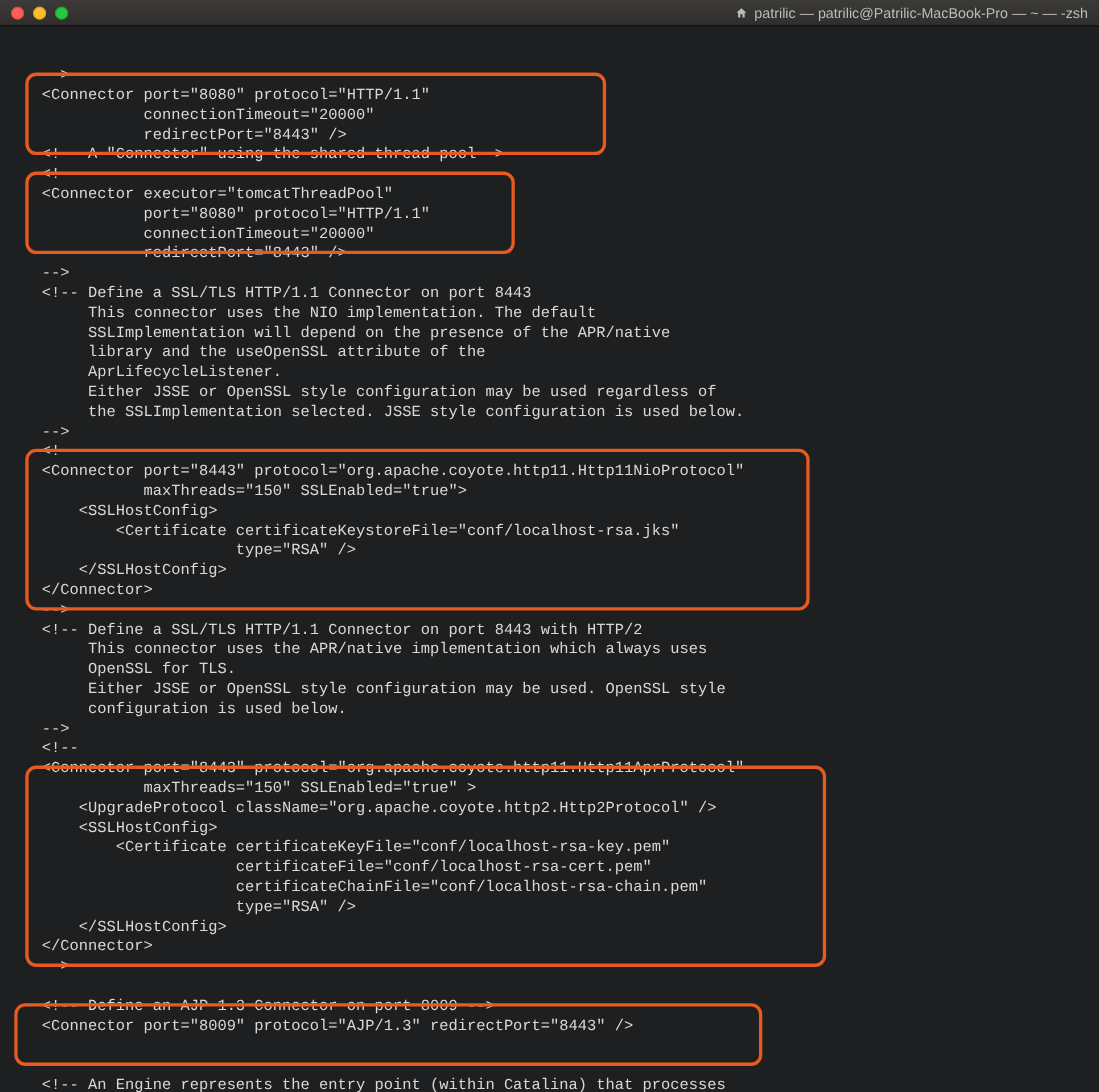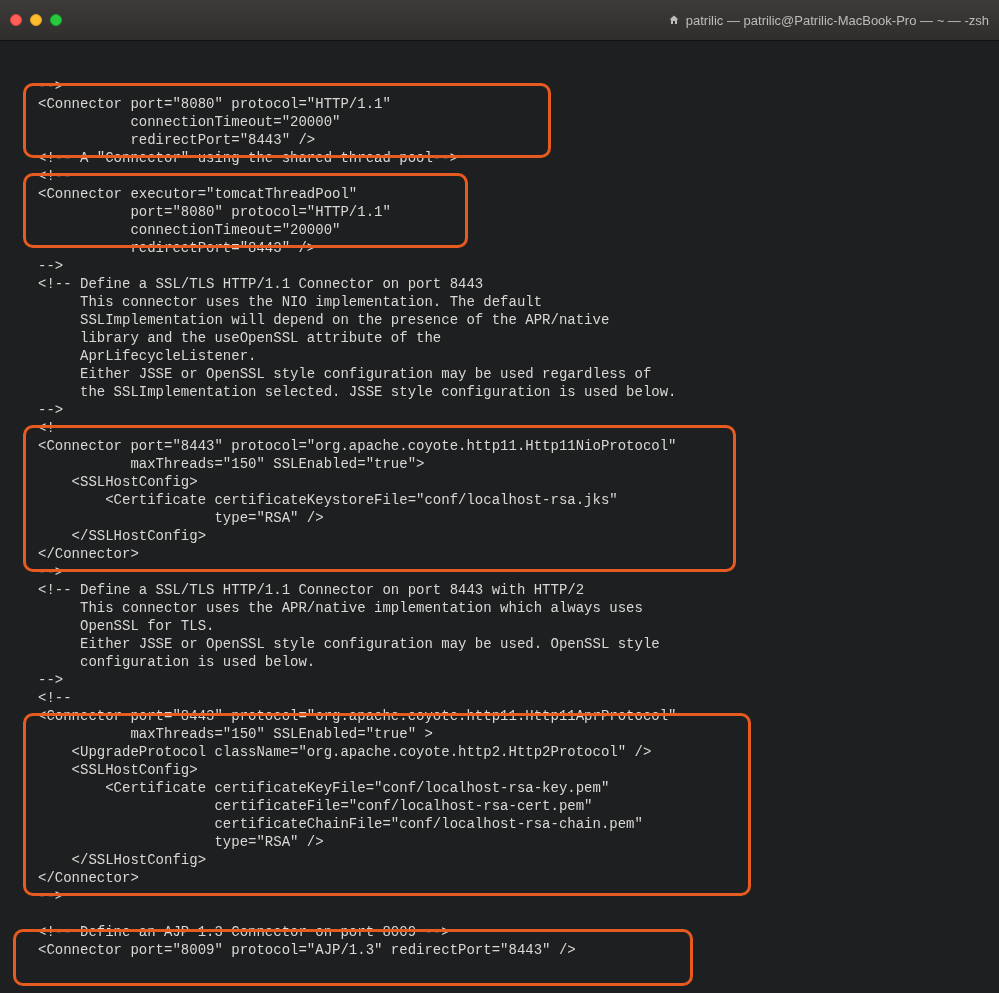--- a/index.html
+++ b/index.html
@@ -6,21 +6,21 @@
   html, body {
     width: 999px;
     height: 993px;
     background: #1e1f20;
     font-family: Menlo, Monaco, "Courier New", monospace;
     font-size: 14px;
     color: #d9d8d5;
     overflow: hidden;
   }
   .titlebar {
-    height: 41px;
+    height: 24px;
     background: linear-gradient(#3c3b3a, #2f2e2d);
     display: flex;
     align-items: center;
     padding: 0 10px;
     border-bottom: 1px solid #111;
     position: relative;
   }
   .traffic {
     display: flex;
     gap: 8px;

